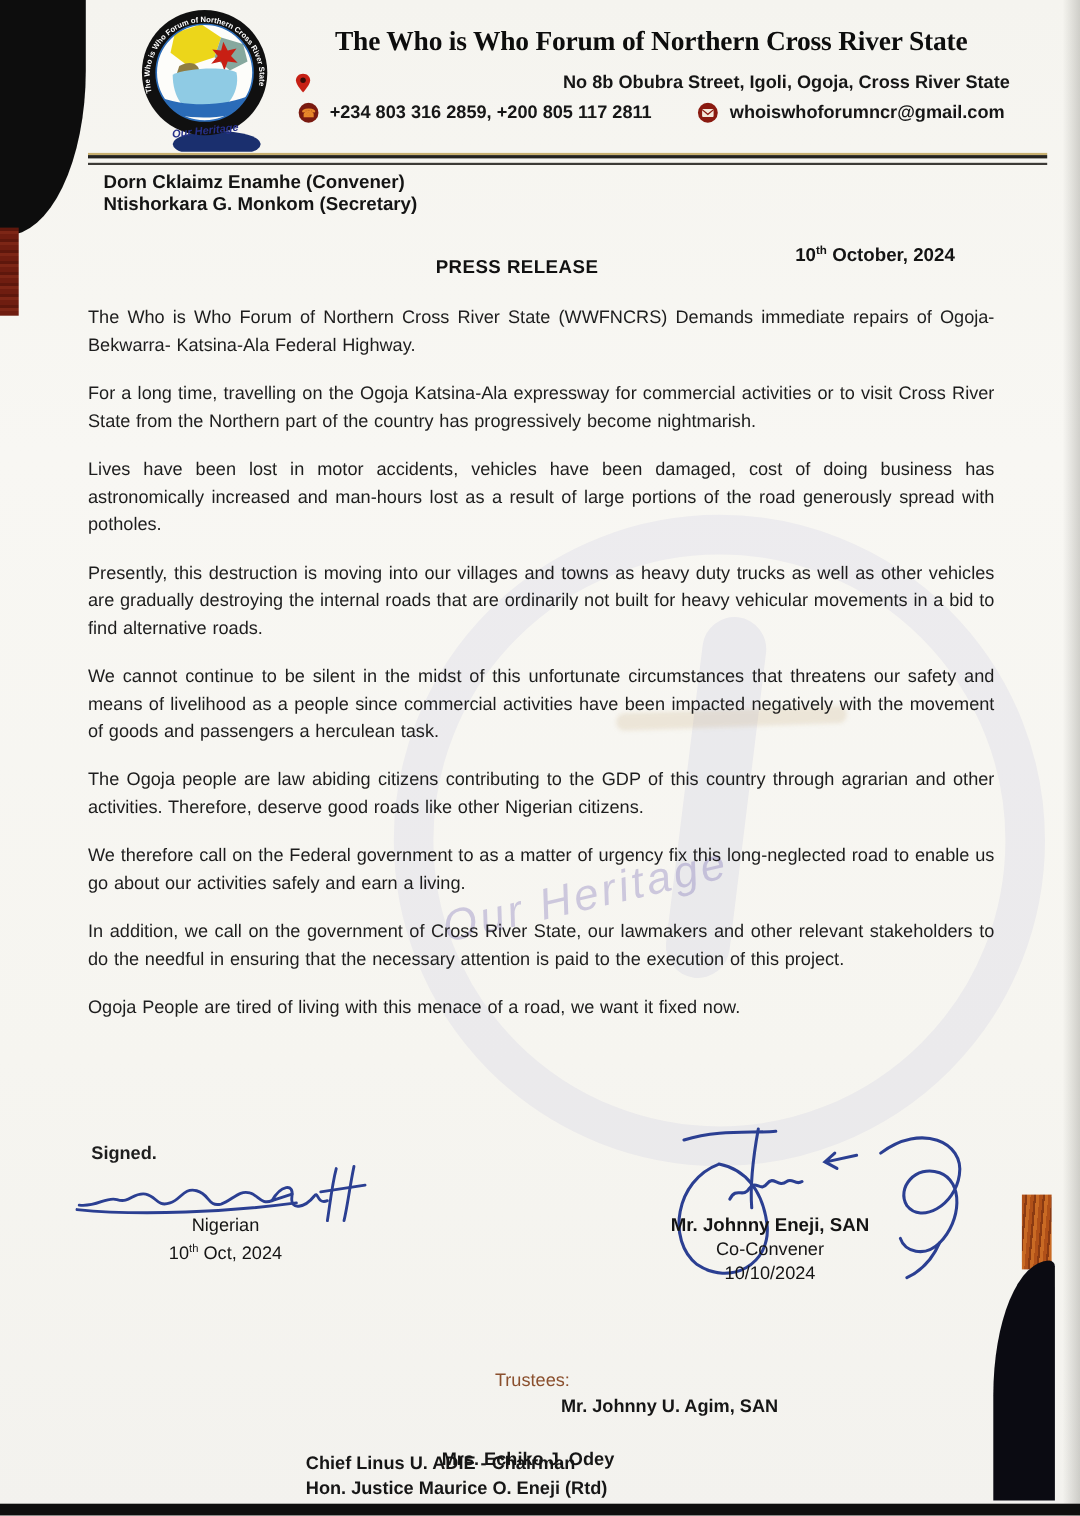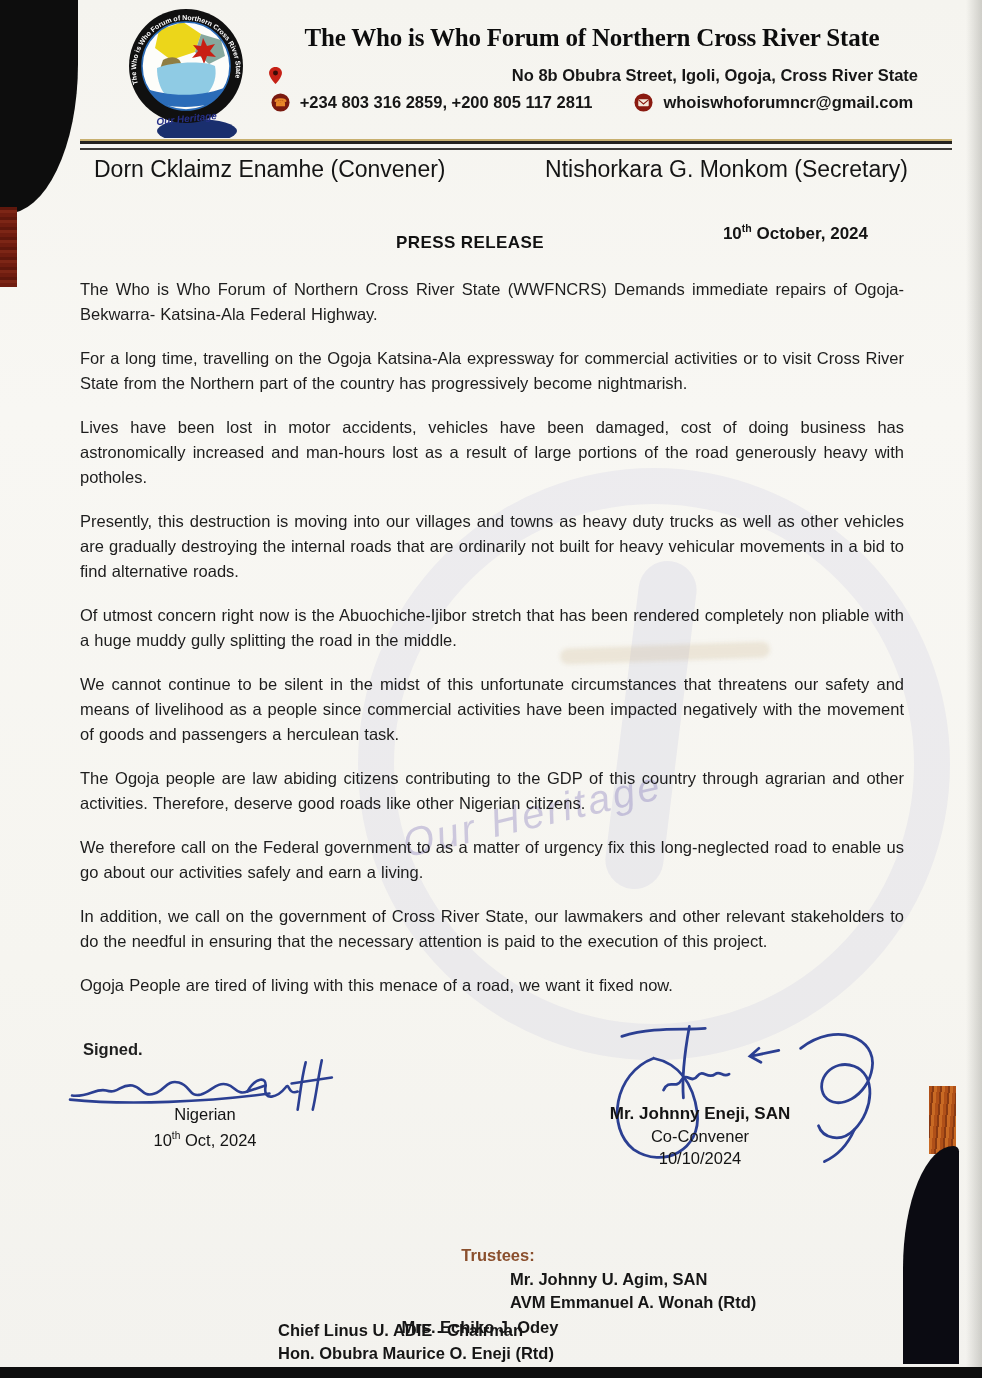--- a/index.html
+++ b/index.html
@@ -42,42 +42,42 @@
     justify-content:center;gap:10px;color:#161616;white-space:nowrap;}
   .contact-line .gap{width:22px;}
   .icn{display:inline-flex;width:19px;height:19px;flex:0 0 auto;}
   .rule{position:absolute;left:80px;top:139px;width:872px;z-index:2;}
   .rule-a{height:2px;background:#c8b070;}
   .rule-b{height:3px;background:#24221e;}
   .rule-gap{height:4px;}
   .rule-c{height:2px;background:#3c3a36;}
   
   .officials{position:absolute;left:94px;top:156px;width:814px;display:flex;
-    justify-content:space-between;font-weight:normal;font-size:23px;z-index:2;color:#141414;}
+    justify-content:space-between;font-weight:bold;font-size:17px;z-index:2;color:#141414;flex-direction:column;}
   .date-line{position:absolute;right:114px;top:190px;font-size:17px;font-weight:600;z-index:2;color:#141414;margin-top:32px;}
   .pr-title{position:absolute;left:0;top:233px;width:940px;text-align:center;font-weight:bold;
     font-size:17px;letter-spacing:0.4px;z-index:2;color:#111;}
   sup{font-size:0.62em;}
   
   .body-copy{position:absolute;left:80px;top:277px;width:824px;z-index:2;
     font-size:16.5px;line-height:25px;text-align:justify;color:#1d1d1d;word-spacing:0.6px;}
   .body-copy p{margin:0 0 19px 0;}
   .body-copy p:last-child{margin-bottom:0;}
   
   .signed-label{position:absolute;left:83px;top:1040px;font-size:16.5px;font-weight:600;z-index:2;}
   .sig{position:absolute;z-index:2;}
   .sig-left{left:68px;top:1056px;width:282px;height:58px;}
   .sig-right{left:594px;top:1018px;width:298px;height:152px;}
   .sig-block{position:absolute;z-index:2;text-align:center;font-size:16.5px;line-height:22px;color:#141414;}
   .sig-block .nm{font-weight:bold;font-size:17px;}
   .sig-block-left{left:78px;top:1103px;width:254px;}
   .sig-block-right{left:588px;top:1103px;width:224px;}
   
-  .trustees-heading{position:absolute;left:18px;top:1246px;width:960px;text-align:center;
-    font-weight:bold;font-size:16.5px;color:#8a4f2d;z-index:2;}
+  .trustees-heading{position:absolute;left:4px;top:1246px;width:960px;text-align:center;
+    font-weight:normal;font-size:16.5px;color:#8a4f2d;z-index:2;}
   .tr-col{position:absolute;z-index:2;font-weight:600;font-size:16.5px;line-height:23px;color:#161616;}
   .tr-col-left{left:278px;top:1271px;margin-top:48px;}
   .tr-col-right{left:510px;top:1268px;}
   .tr-center{position:absolute;left:0;top:1318px;width:960px;text-align:center;
     font-weight:600;font-size:16.5px;z-index:2;color:#161616;}
 </style>
 </head>
 <body>
 
 <div class="page">
@@ -155,23 +155,22 @@
     <span>Ntishorkara G. Monkom (Secretary)</span>
   </div>
 
   <div class="date-line"><span>10</span><sup>th</sup><span> October, 2024</span></div>
 
   <div class="pr-title">PRESS RELEASE</div>
 
   <div class="body-copy">
     <p>The Who is Who Forum of Northern Cross River State (WWFNCRS) Demands immediate repairs of Ogoja-Bekwarra- Katsina-Ala Federal Highway.</p>
     <p>For a long time, travelling on the Ogoja Katsina-Ala expressway for commercial activities or to visit Cross River State from the Northern part of the country has progressively become nightmarish.</p>
-    <p>Lives have been lost in motor accidents, vehicles have been damaged, cost of doing business has astronomically increased and man-hours lost as a result of large portions of the road generously heavy with potholes.</p>
+    <p>Lives have been lost in motor accidents, vehicles have been damaged, cost of doing business has astronomically increased and man-hours lost as a result of large portions of the road generously spread with potholes.</p>
     <p>Presently, this destruction is moving into our villages and towns as heavy duty trucks as well as other vehicles are gradually destroying the internal roads that are ordinarily not built for heavy vehicular movements in a bid to find alternative roads.</p>
-    <p>Of utmost concern right now is the Abuochiche-Ijibor stretch that has been rendered completely non pliable with a huge muddy gully splitting the road in the middle.</p>
     <p>We cannot continue to be silent in the midst of this unfortunate circumstances that threatens our safety and means of livelihood as a people since commercial activities have been impacted negatively with the movement of goods and passengers a herculean task.</p>
     <p>The Ogoja people are law abiding citizens contributing to the GDP of this country through agrarian and other activities. Therefore, deserve good roads like other Nigerian citizens.</p>
     <p>We therefore call on the Federal government to as a matter of urgency fix this long-neglected road to enable us go about our activities safely and earn a living.</p>
     <p>In addition, we call on the government of Cross River State, our lawmakers and other relevant stakeholders to do the needful in ensuring that the necessary attention is paid to the execution of this project.</p>
     <p>Ogoja People are tired of living with this menace of a road, we want it fixed now.</p>
   </div>
 
   <div class="signed-label">Signed.</div>
 
   <svg class="sig sig-left" viewBox="0 0 280 55" aria-hidden="true">
@@ -202,25 +201,24 @@
   </svg>
   <div class="sig-block sig-block-right">
     <div class="nm">Mr. Johnny Eneji, SAN</div>
     <div>Co-Convener</div>
     <div>10/10/2024</div>
   </div>
 
   <div class="trustees-heading">Trustees:</div>
   <div class="tr-col tr-col-left">
     <div>Chief Linus U. ADIE - Chairman</div>
-    <div>Hon. Obubra Maurice O. Eneji (Rtd)</div>
+    <div>Hon. Justice Maurice O. Eneji (Rtd)</div>
   </div>
   <div class="tr-col tr-col-right">
     <div>Mr. Johnny U. Agim, SAN</div>
-    <div>AVM Emmanuel A. Wonah (Rtd)</div>
   </div>
   <div class="tr-center">Mrs. Echiko J. Odey</div>
 
   <div class="corner-tl"></div>
   <div class="artifact-red-left"></div>
   <div class="artifact-orange-right"></div>
   <div class="corner-br"></div>
   <div class="edge-right"></div>
   <div class="bottom-bar"></div>
 

